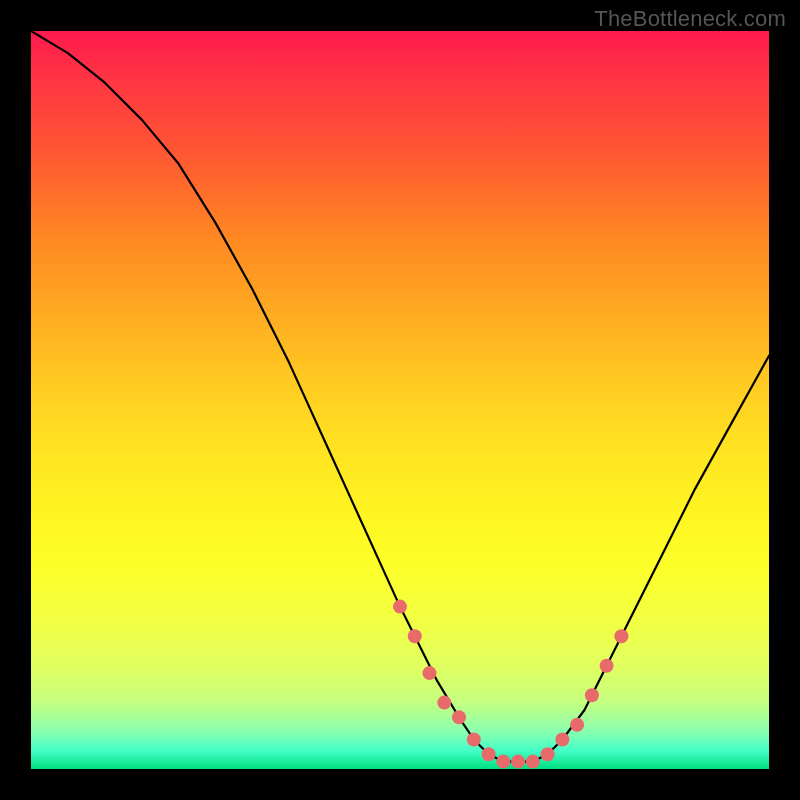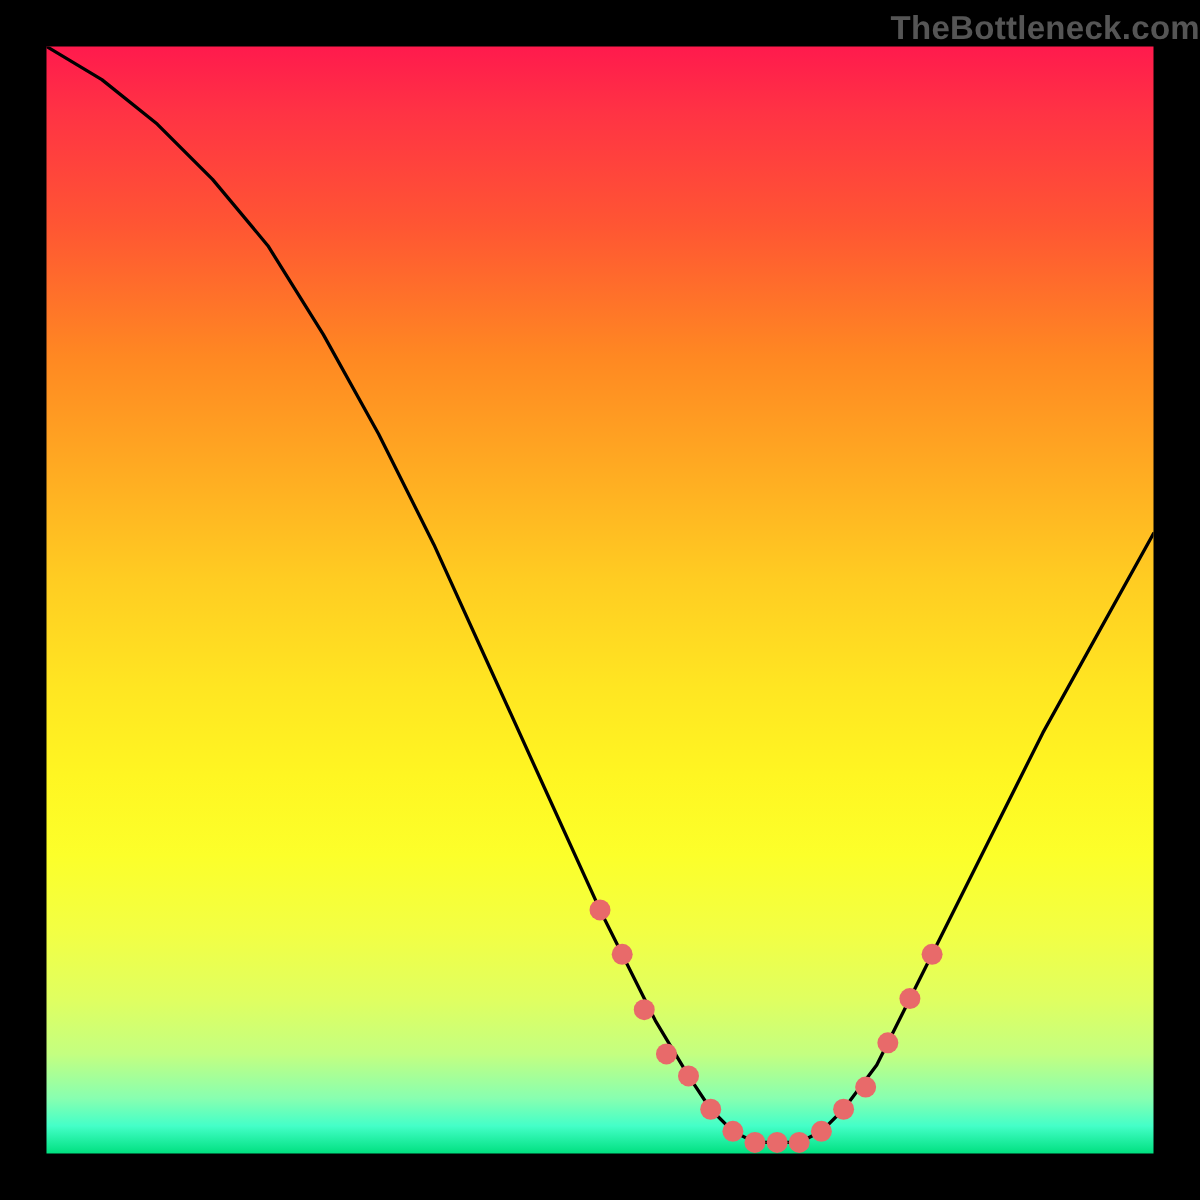--- a/index.html
+++ b/index.html
@@ -30,24 +30,24 @@
       #e0ff60 86%,
       #c4ff80 91%,
       #88ffb0 95%,
       #44ffc8 97.5%,
       #00e080 100%
     );
   }
   .watermark {
     position: absolute;
     top: 6px;
-    right: 0;
+    right: 14px;
     color: #555;
     font-size: 22px;
-    font-weight: 700;
+    font-weight: 400;
     letter-spacing: 0.2px;
   }
   svg.curve {
     position: absolute;
     left: 0;
     top: 0;
     width: 738px;
     height: 738px;
   }
 </style>

